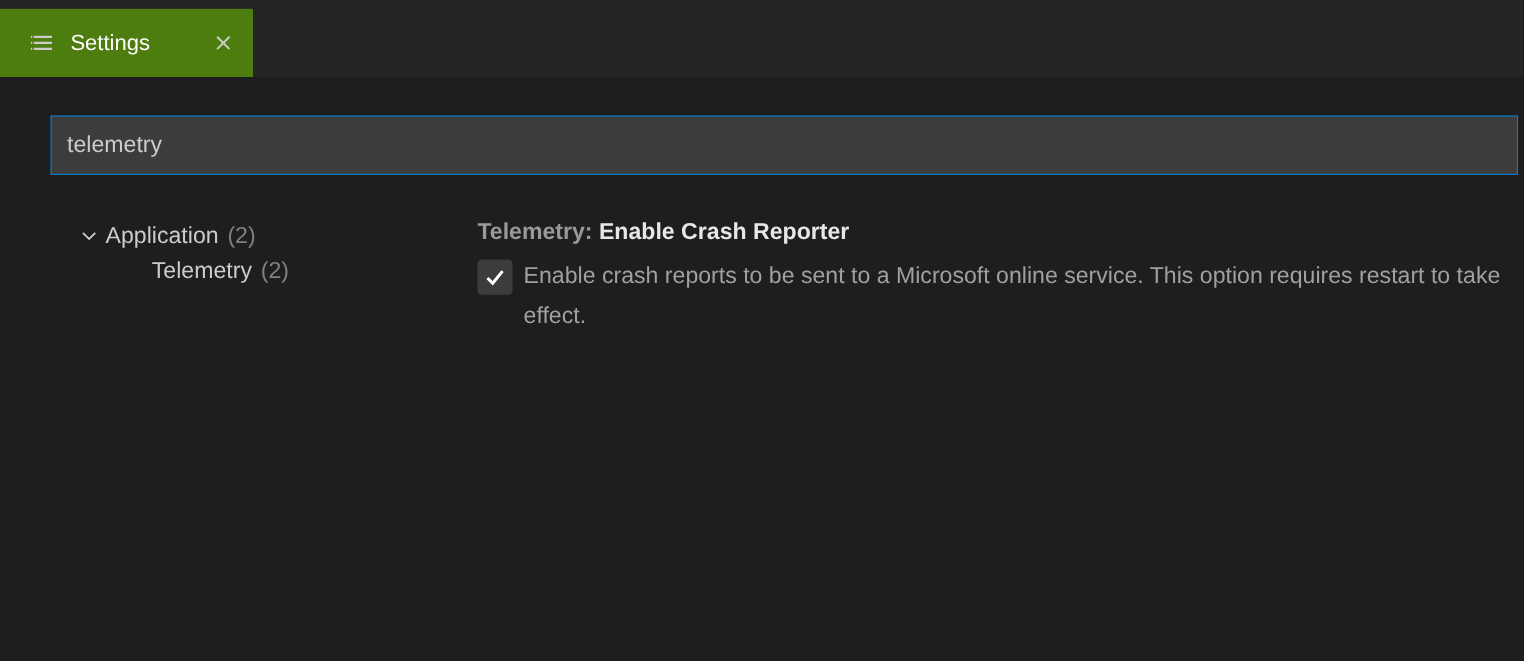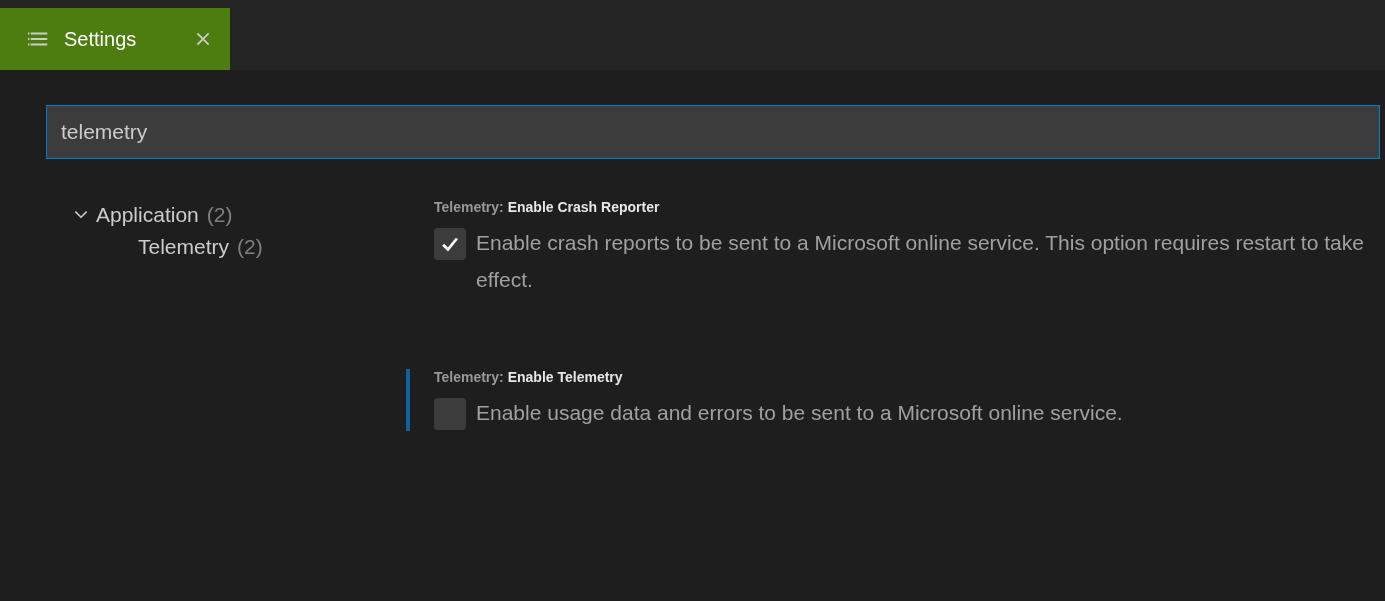--- a/index.html
+++ b/index.html
@@ -125,21 +125,21 @@
     }
     .setting-item {
       margin-bottom: 70px;
       padding-left: 28px;
     }
     .setting-item.highlighted {
       border-left: 4px solid #0e639c;
       padding-left: 24px;
     }
     .setting-title {
-      font-size: 14px;
+      font-size: 21px;
       margin-bottom: 10px;
     }
     .setting-category {
       color: #999999;
       font-weight: 600;
     }
     .setting-name {
       color: #e7e7e7;
       font-weight: 700;
     }
@@ -217,24 +217,15 @@
         <div class="setting-body">
           <div class="checkbox">
             <svg width="22" height="22" viewBox="0 0 16 16">
               <path d="M3 8.5L6.5 12L13 4" stroke="#ffffff" stroke-width="2" fill="none"></path>
             </svg>
           </div>
           <div class="setting-description">Enable crash reports to be sent to a Microsoft online service. This option requires restart to take effect.</div>
         </div>
       </div>
 
-      <div class="setting-item highlighted">
-        <div class="setting-title">
-          <span class="setting-category">Telemetry: </span><span class="setting-name">Enable Telemetry</span>
-        </div>
-        <div class="setting-body">
-          <div class="checkbox"></div>
-          <div class="setting-description">Enable usage data and errors to be sent to a Microsoft online service.</div>
-        </div>
-      </div>
     </div>
   </div>
 </div>
 
 </body></html>

